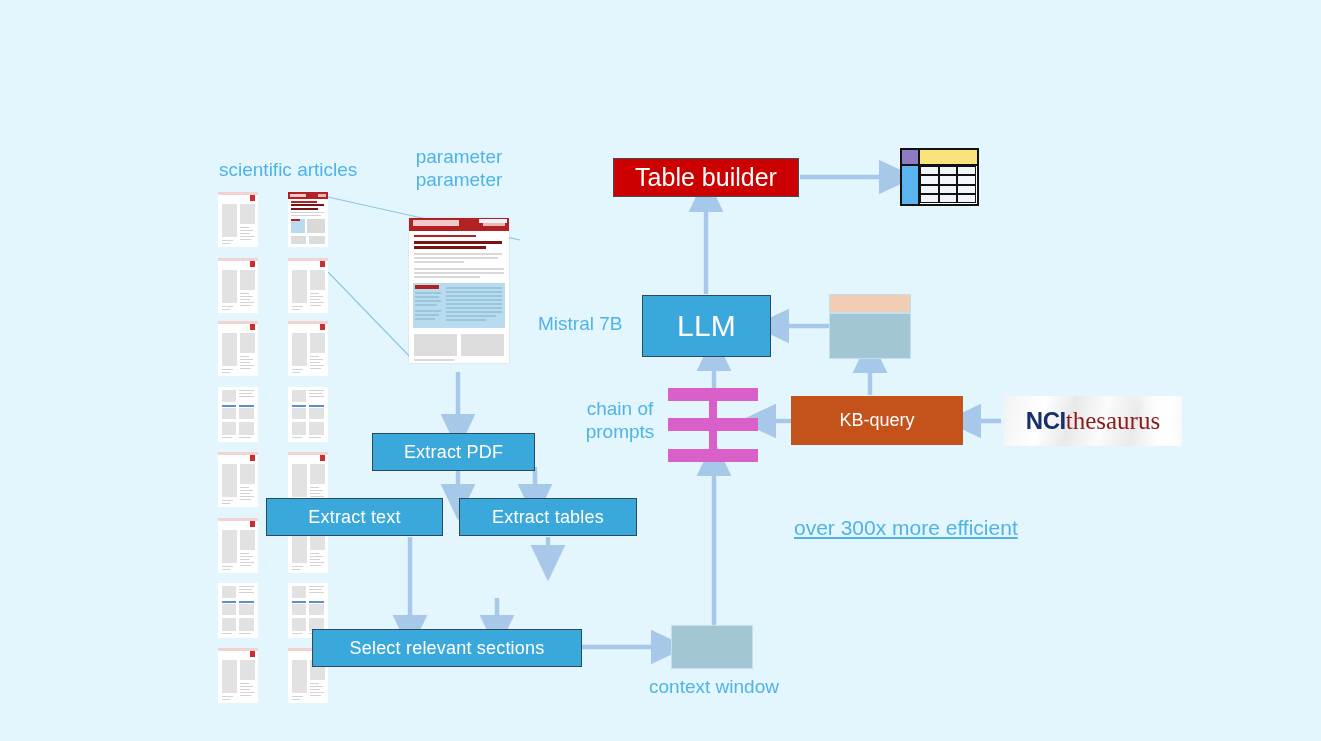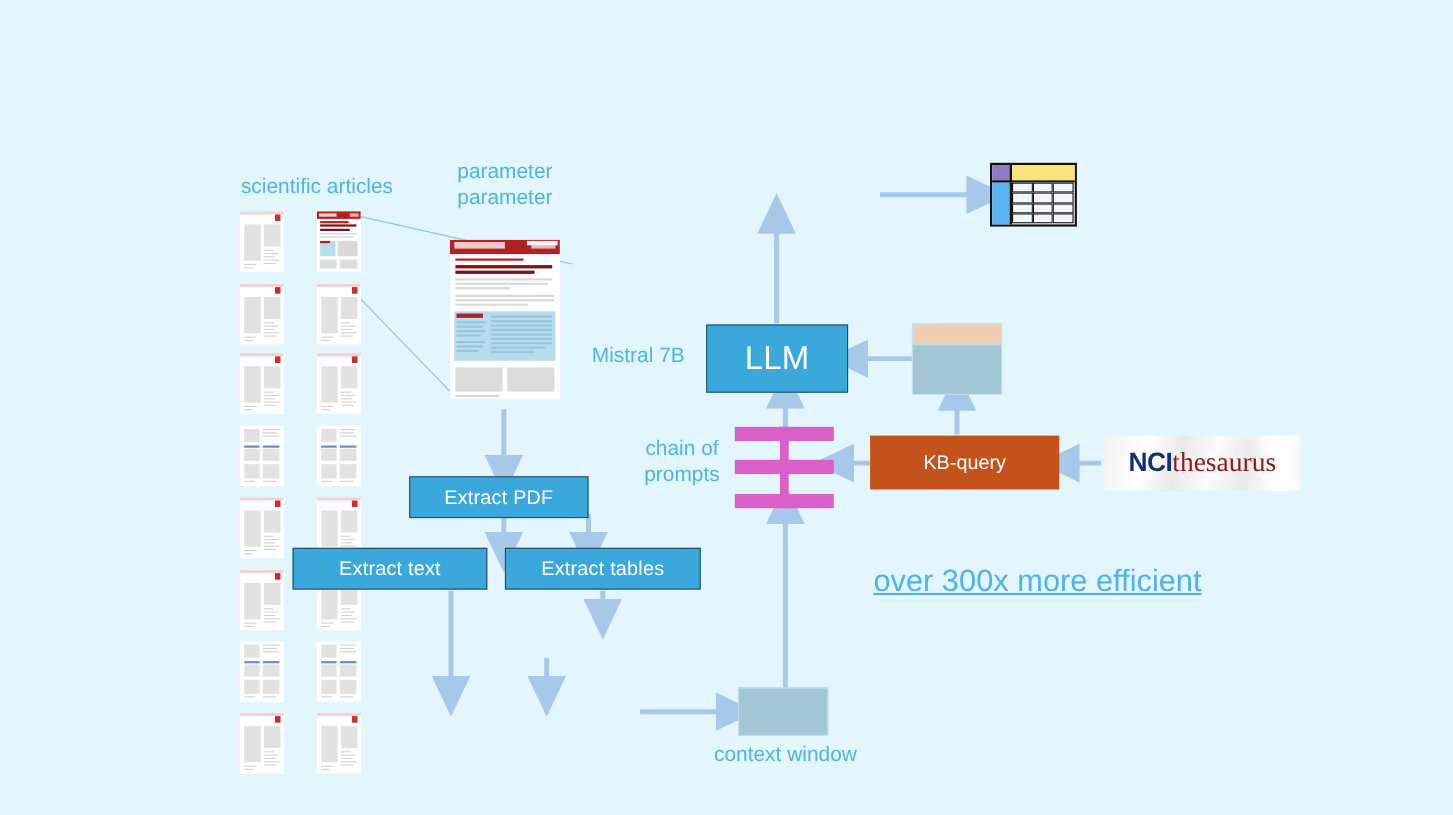--- a/index.html
+++ b/index.html
@@ -153,21 +153,21 @@
     </g>
   </svg>
 
   <div class="lbl" style="left:219px;top:158px;">scientific articles</div>
   <div class="lbl center" style="left:404px;top:145px;width:110px;">parameter</div>
   <div class="lbl center" style="left:404px;top:168px;width:110px;">parameter</div>
   <div class="lbl" style="left:538px;top:312px;">Mistral 7B</div>
   <div class="lbl center" style="left:574px;top:397px;width:92px;">chain of</div>
   <div class="lbl center" style="left:574px;top:420px;width:92px;">prompts</div>
   <div class="lbl center" style="left:634px;top:675px;width:160px;">context window</div>
-  <div class="lbl underlined" style="left:794px;top:516px;font-size:28px;">over 300x more efficient</div>
+  <div class="lbl underlined" style="left:794px;top:516px;font-size:21px;">over 300x more efficient</div>
 
   <div id="thumbs">
       <div class="thumb" style="left: 218px; top: 192px; width: 40px; height: 55px;">
         <div class="hdr"></div>
         <div class="mark"></div>
         <div class="col" style="left:4px;top:12px;width:15px;height:33px;"></div>
         <div class="col" style="left:22px;top:12px;width:15px;height:20px;"></div>
         <div class="ln" style="left:22px;top:35px;width:9px;"></div>
         <div class="ln" style="left:22px;top:38px;width:13px;"></div>
         <div class="ln" style="left:22px;top:41px;width:10px;"></div>
@@ -411,20 +411,23 @@
       <div class="absln" style="position:absolute;left:33px;top:24px;width:56px;height:1.5px;"></div>
       <div class="absln" style="position:absolute;left:33px;top:28px;width:56px;height:1.5px;"></div>
       <div class="absln" style="position:absolute;left:33px;top:32px;width:50px;height:1.5px;"></div>
       <div class="absln" style="position:absolute;left:33px;top:36px;width:40px;height:1.5px;"></div>
     </div>
     <div class="body" style="left:5px;top:116px;width:43px;height:22px;"></div>
     <div class="body" style="left:52px;top:116px;width:43px;height:22px;"></div>
     <div class="txt" style="left:5px;top:141px;width:40px;height:1.5px;"></div>
   </div>
 
+  <div class="redbox" style="left:613px;top:158px;width:186px;height:39px;">
+    <span>Table builder</span>
+  </div>
 
   <div class="procbox" style="left:642px;top:295px;width:129px;height:62px;font-size:30px;">
     <span>LLM</span>
   </div>
 
   <div class="orangebox" style="left:791px;top:396px;width:172px;height:49px;">
     <span>KB-query</span>
   </div>
 
   <div class="procbox" style="left:372px;top:433px;width:163px;height:38px;">
@@ -433,20 +436,23 @@
 
   <div class="procbox" style="left:459px;top:498px;width:178px;height:38px;">
     <span>Extract tables</span>
   </div>
 
   <div class="procbox" style="left:266px;top:498px;width:177px;height:38px;">
     <span>Extract text</span>
   </div>
 
 
+  <div class="procbox" style="left:312px;top:629px;width:270px;height:38px;">
+    <span>Select relevant sections</span>
+  </div>
 
   <div class="chain" style="left:668px;top:388px;width:90px;height:74px;">
     <div class="stem"></div>
     <div class="bar" style="top:0;"></div>
     <div class="bar" style="top:30px;"></div>
     <div class="bar" style="top:61px;"></div>
   </div>
 
   <div class="greybox" style="left:671px;top:625px;width:82px;height:44px;"></div>
 

